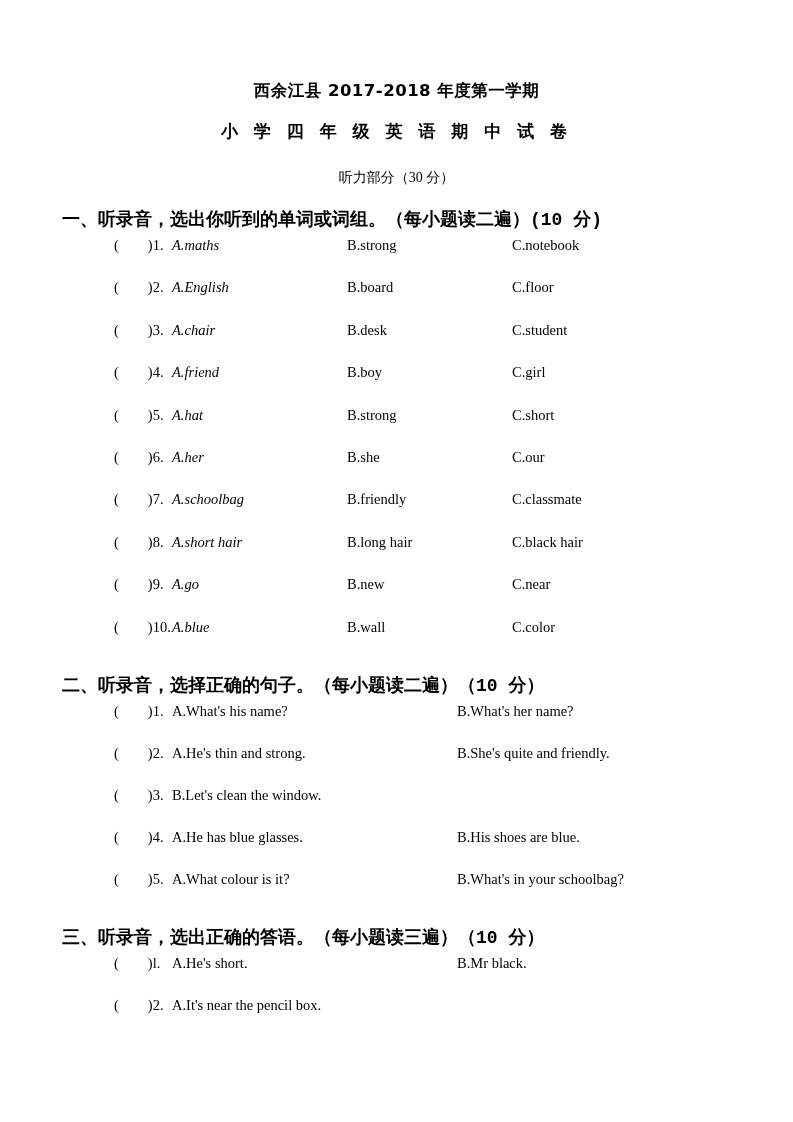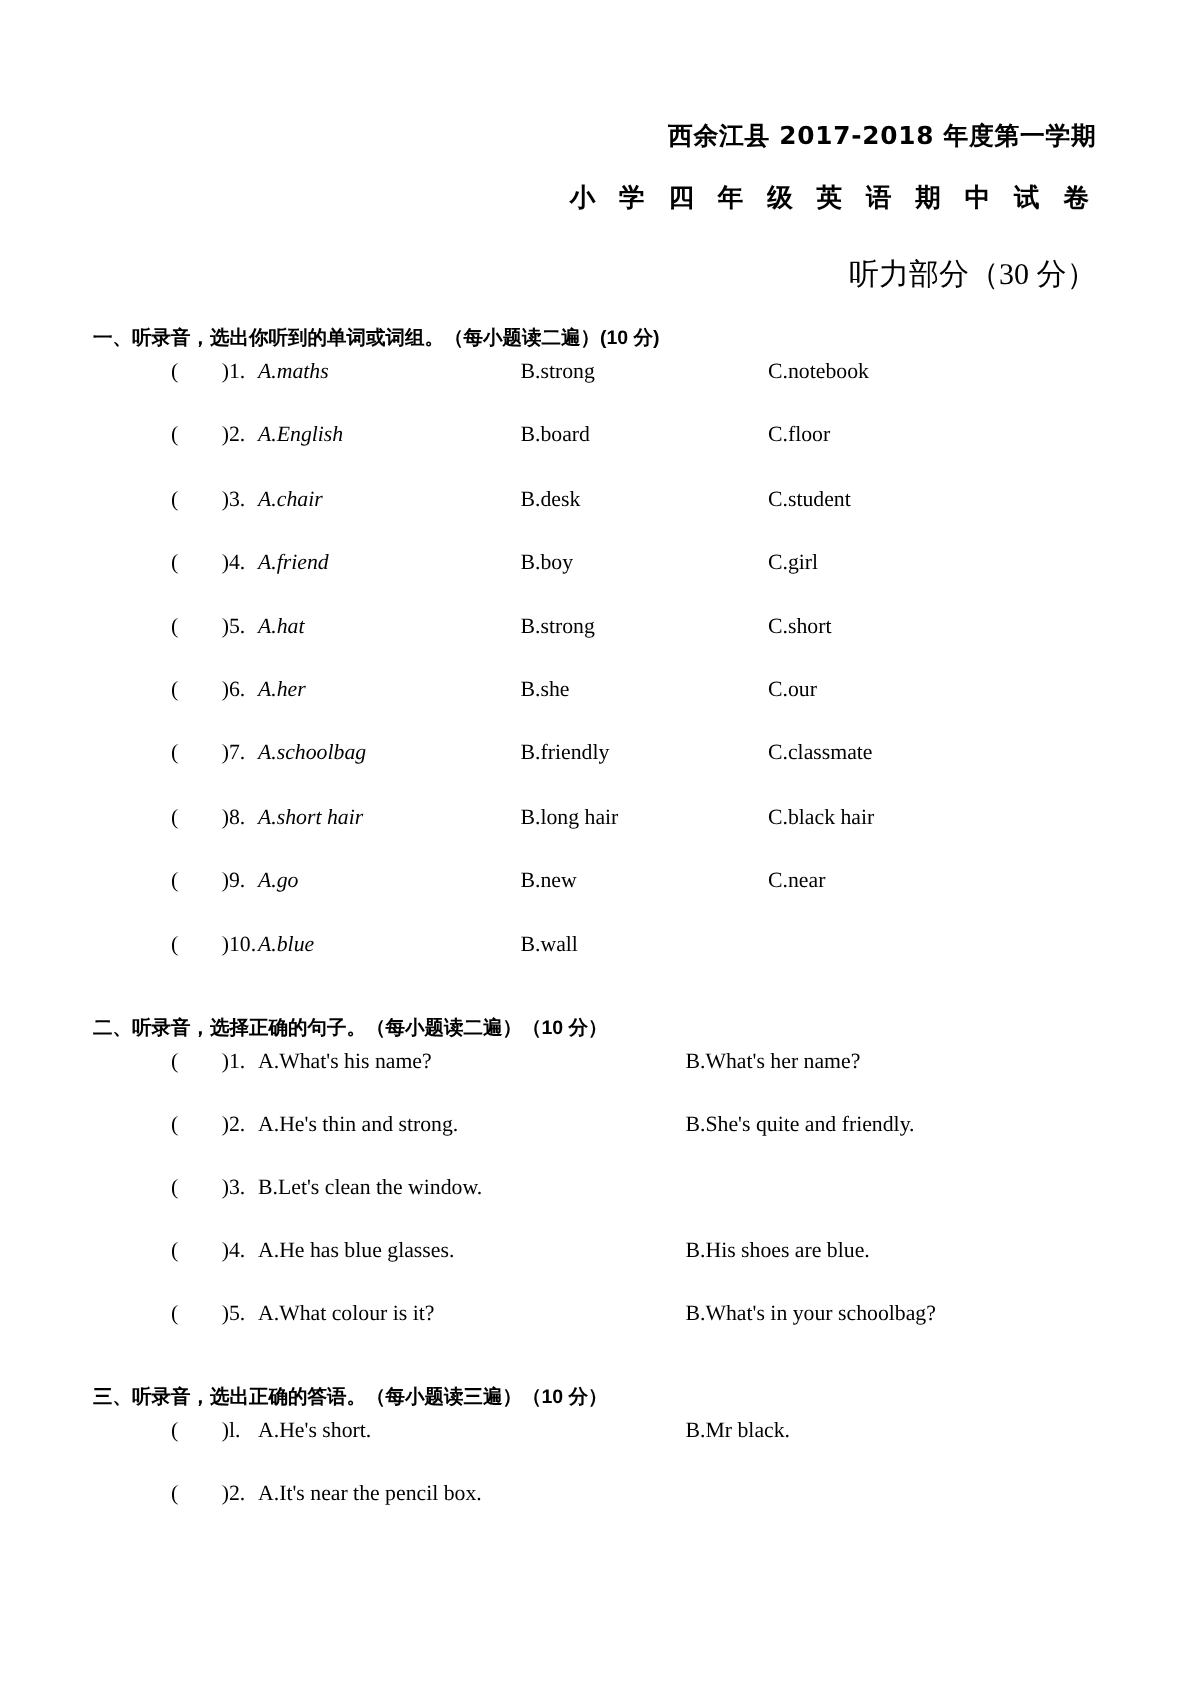--- a/index.html
+++ b/index.html
@@ -16,46 +16,46 @@
     overflow: hidden;
   }
   .page {
     width: 793px;
     height: 1122px;
     box-sizing: border-box;
     padding: 80px 62px 20px 62px;
     position: relative;
   }
   .doc-header {
-    text-align: right;
+    text-align: center;
     font-family: "Liberation Serif", serif;
   }
   .school-line {
     font-size: 16.5px;
     font-weight: bold;
     letter-spacing: 0.5px;
     margin: 0 0 18px 0;
     font-family: "DejaVu Sans", sans-serif;
   }
   .main-title {
     font-size: 17px;
     font-weight: bold;
     letter-spacing: 5px;
     margin: 0 0 26px 0;
     font-family: "DejaVu Sans", sans-serif;
   }
   .section-score {
-    font-size: 20px;
+    font-size: 14px;
     margin: 0 0 20px 0;
     font-family: "Liberation Serif", serif;
   }
   .q-heading {
-    font-size: 13px;
+    font-size: 18px;
     font-weight: bold;
-    font-family: Liberation Sans, sans-serif;
+    font-family: Liberation Mono, monospace;
     margin: 0 0 6px 0;
     letter-spacing: 0px;
   }
   .q-block {
     margin-bottom: 12px;
   }
   .row3 {
     display: flex;
     align-items: baseline;
     height: 42px;
@@ -146,20 +146,21 @@
       <div class="row3">
         <span class="paren">(        )9.</span>
         <span class="opt-a3">A.go</span>
         <span class="opt-b3">B.new</span>
         <span class="opt-c3">C.near</span>
       </div>
       <div class="row3">
         <span class="paren">(        )10.</span>
         <span class="opt-a3">A.blue</span>
         <span class="opt-b3">B.wall</span>
+        <span class="opt-c3">C.color</span>
       </div>
     </div>
   </div>
 
   <div class="q-block">
     <div class="q-heading">二、听录音，选择正确的句子。（每小题读二遍）（10 分）</div>
     <div>
       <div class="row2">
         <span class="paren">(        )1.</span>
         <span class="opt-a2">A.What's his name?</span>

